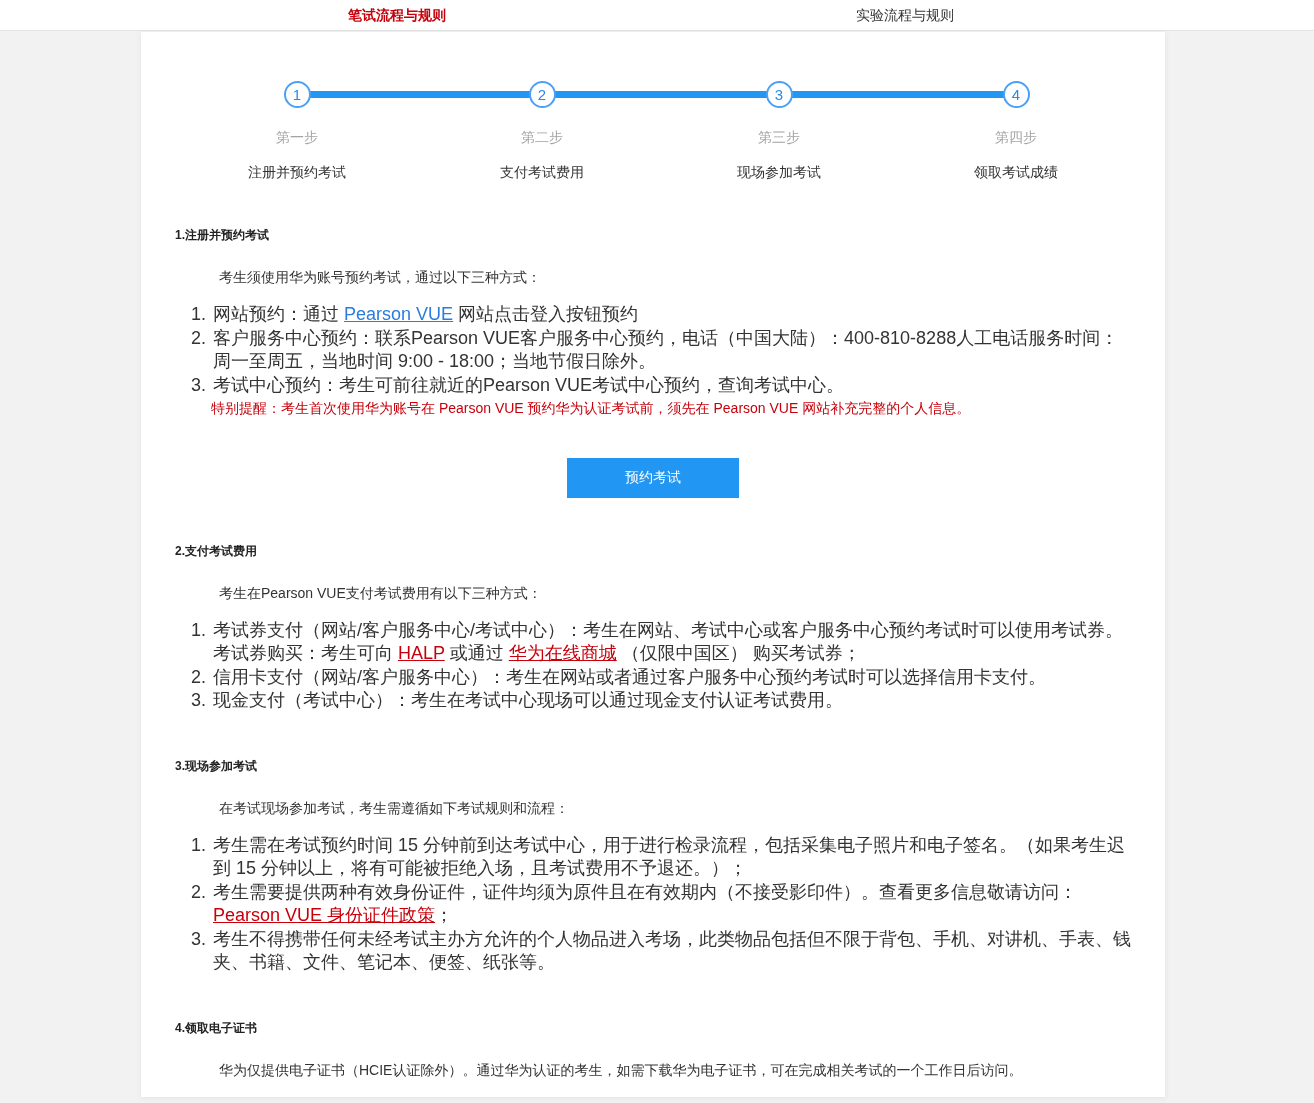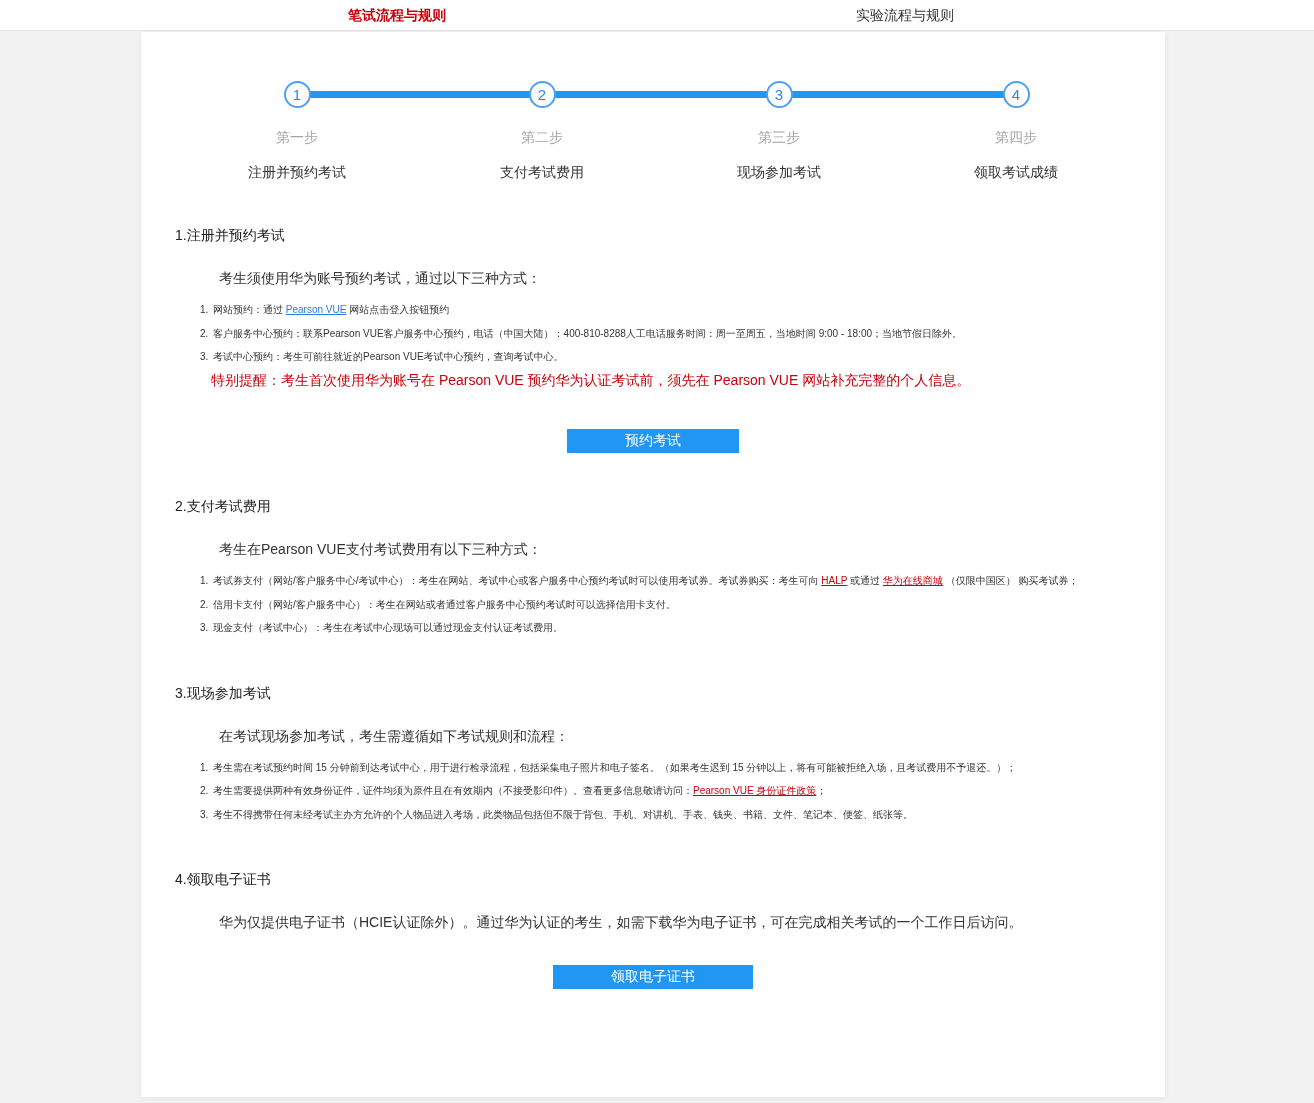--- a/index.html
+++ b/index.html
@@ -69,55 +69,55 @@
     font-size: 15px;
     color: #2b87ee;
   }
   .step-label { margin-top: 21px; font-size: 14px; color: #a3a3a3; }
   .step-name  { margin-top: 17px; font-size: 14px; color: #333333; }
 
   
   .content { padding: 0 34px; }
   .section h3 {
     margin-top: 45px;
-    font-size: 14px;
-    font-weight: normal;
+    font-size: 12px;
+    font-weight: bold;
     color: #222;
   }
   .section .intro {
     margin-top: 22px;
     font-size: 14px;
     line-height: 23px;
     color: #333;
     margin-left: 44px;
   }
   .section ol {
-    margin-top: 8px;
+    margin-top: 14px;
     padding-left: 36px;
-    font-size: 10px;
+    font-size: 18px;
     line-height: 23.5px;
     color: #333;
   }
   .section ol li { padding-left: 2px; }
   .sub-block { padding-left: 36px; font-size: 14px; line-height: 23.5px; }
   .red-text { color: #c7000b; }
   a.blue-link {
     color: #2a7ce0;
     text-decoration: underline;
     cursor: pointer;
   }
   a.red-link {
     color: #c7000b;
     text-decoration: underline;
     cursor: pointer;
   }
   .btn-primary {
     display: block;
     margin: 37px auto 0;
-    height: 24px;
+    height: 40px;
     background: #2196f3;
     color: #ffffff;
     border: none;
     font-size: 14px;
     font-family: inherit;
     cursor: pointer;
   }
   .btn-book { width: 172px; }
   .btn-cert { width: 200px; margin-top: 31px; }
 </style>

